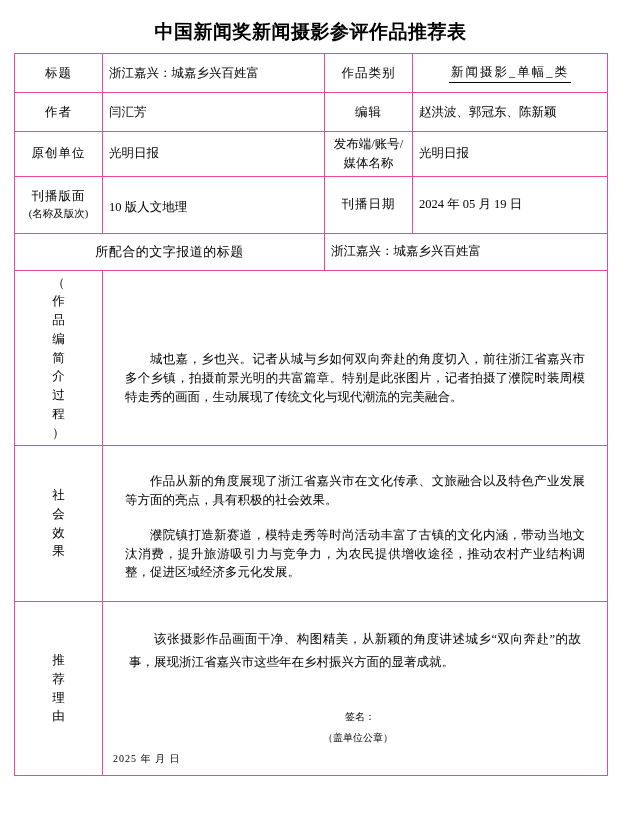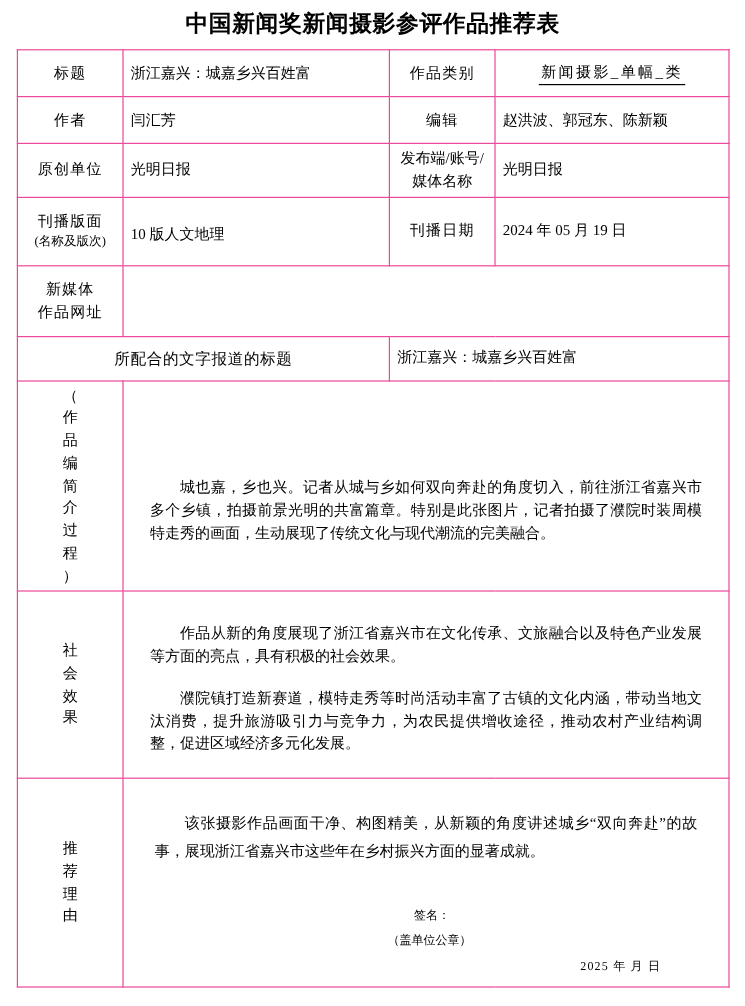--- a/index.html
+++ b/index.html
@@ -12,21 +12,21 @@
     height: 838px;
     font-family: "Liberation Serif", "DejaVu Serif", serif;
     color: #000000;
     overflow: hidden;
   }
   .page {
     width: 621px;
     height: 597px;
     position: relative;
     box-sizing: border-box;
-    padding: 0 14px;
+    padding: 12px 14px;
     border-radius: 26px;
   }
   .doc-title {
     text-align: center;
     font-size: 19px;
     font-weight: bold;
     letter-spacing: 0.5px;
     padding: 7px 0 8px 0;
     font-family: "Liberation Serif", "DejaVu Serif", serif;
   }
@@ -88,21 +88,21 @@
   }
   .body-text p + p { margin-top: 2px; }
   .cell-pad-top { vertical-align: top; }
   .sign-block {
     font-size: 10px;
     line-height: 2.1;
     padding: 10px 10px 6px 10px;
   }
   .sign-1 { text-align: center; padding-left: 10px; }
   .sign-2 { text-align: center; padding-left: 6px; }
-  .sign-3 { text-align: right; padding-right: 46px; letter-spacing: 1px; }
+  .sign-3 { padding-right: 46px; letter-spacing: 1px; }
   .under-val {
     display: inline-block;
     border-bottom: 1px solid #000;
     padding: 0 2px 1px 2px;
     letter-spacing: 2px;
   }
 </style>
 </head>
 <body>
 
@@ -148,27 +148,20 @@
       <tr>
         <td class="twoline" style="height:50px">
           <div>刊播版面</div>
           <div style="font-size:10.5px;letter-spacing:0">(名称及版次)</div>
         </td>
         <td class="val cell-pad-top" style="padding-top:8px">10 版人文地理</td>
         <td class="lbl">刊播日期</td>
         <td class="val">2024 年 05 月 19 日</td>
       </tr>
 
-      <tr>
-        <td class="twoline" style="height:52px">
-          <div>新媒体</div>
-          <div>作品网址</div>
-        </td>
-        <td colspan="3" class="val"></td>
-      </tr>
 
       <tr>
         <td colspan="2" class="lbl" style="height:30px;font-size:13px;letter-spacing:0.5px">所配合的文字报道的标题</td>
         <td colspan="2" class="val">浙江嘉兴：城嘉乡兴百姓富</td>
       </tr>
 
       <tr>
         <td class="vert" style="height:150px">
           <span>（</span>
           <span>作</span>

